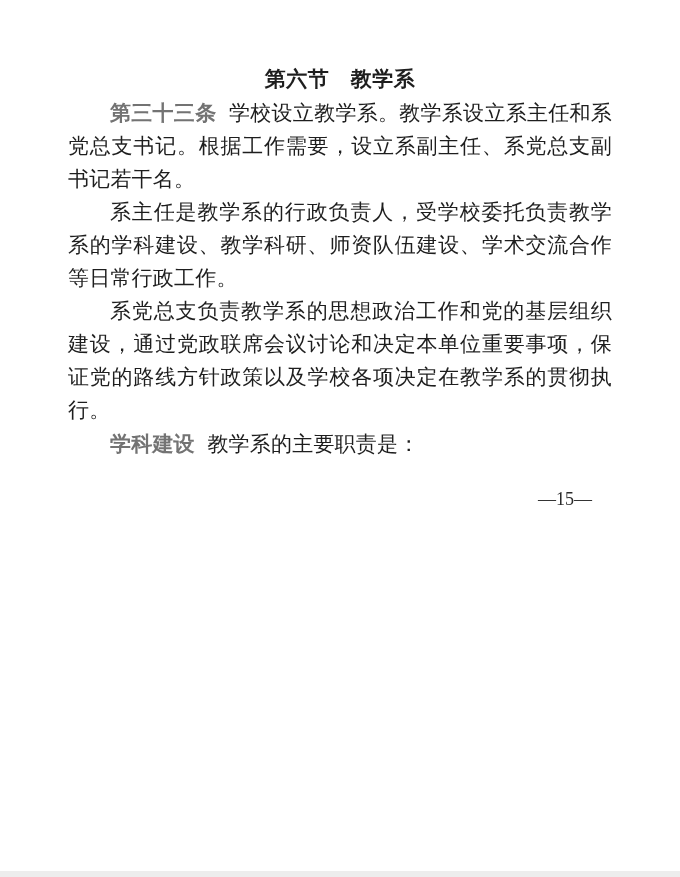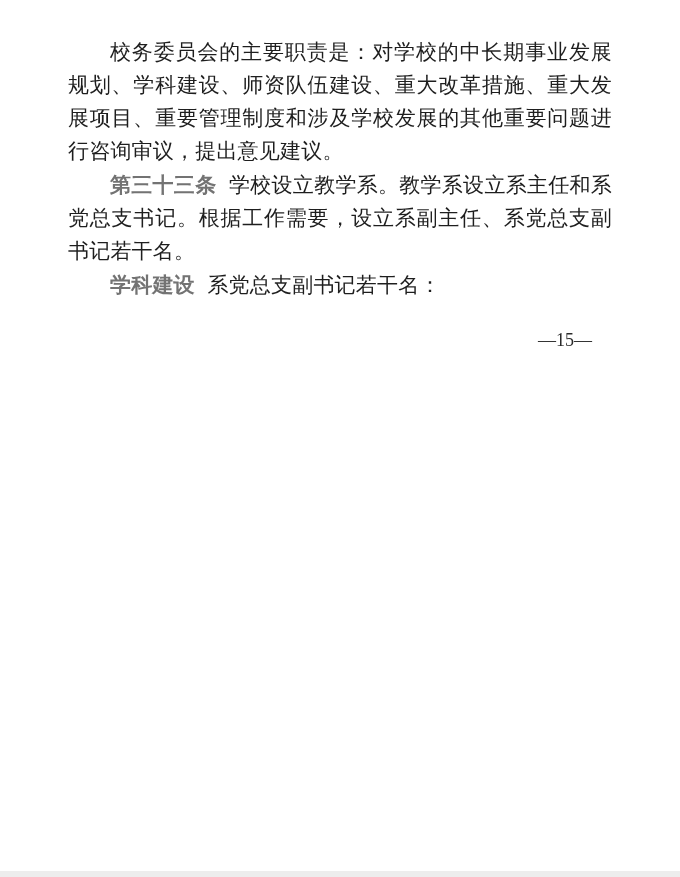--- a/index.html
+++ b/index.html
@@ -59,31 +59,33 @@
     width: 100%;
     height: 6px;
     background: #ededed;
   }
 </style>
 </head>
 <body>
 
 <div class="page">
 
-  <p class="body-para indent">校务委员会的主要职责是：对学校的中长期事业发展规划、学科建设、师资队伍建设、重大改革措施、重大发展项目、重要管理制度和涉及学校发展的其他重要问题进行咨询审议，提出意见建议。</p>
 
+  <h2 class="section-heading">第六节　教学系</h2>
 
   <p class="body-para indent">
     <span class="article-term">第三十三条</span><span>学校设立教学系。教学系设立系主任和系党总支书记。根据工作需要，设立系副主任、系党总支副书记若干名。</span>
   </p>
 
+  <p class="body-para indent">系主任是教学系的行政负责人，受学校委托负责教学系的学科建设、教学科研、师资队伍建设、学术交流合作等日常行政工作。</p>
 
+  <p class="body-para indent">系党总支负责教学系的思想政治工作和党的基层组织建设，通过党政联席会议讨论和决定本单位重要事项，保证党的路线方针政策以及学校各项决定在教学系的贯彻执行。</p>
 
 
   <p class="body-para indent">
-    <span class="article-term">学科建设</span><span>系党总支副书记若干名：</span>
+    <span class="article-term">学科建设</span><span>教学系的主要职责是：</span>
   </p>
 
   <div class="page-number">—15—</div>
 
 </div>
 
 <div class="scan-edge-strip"></div>
 
 </body></html>

